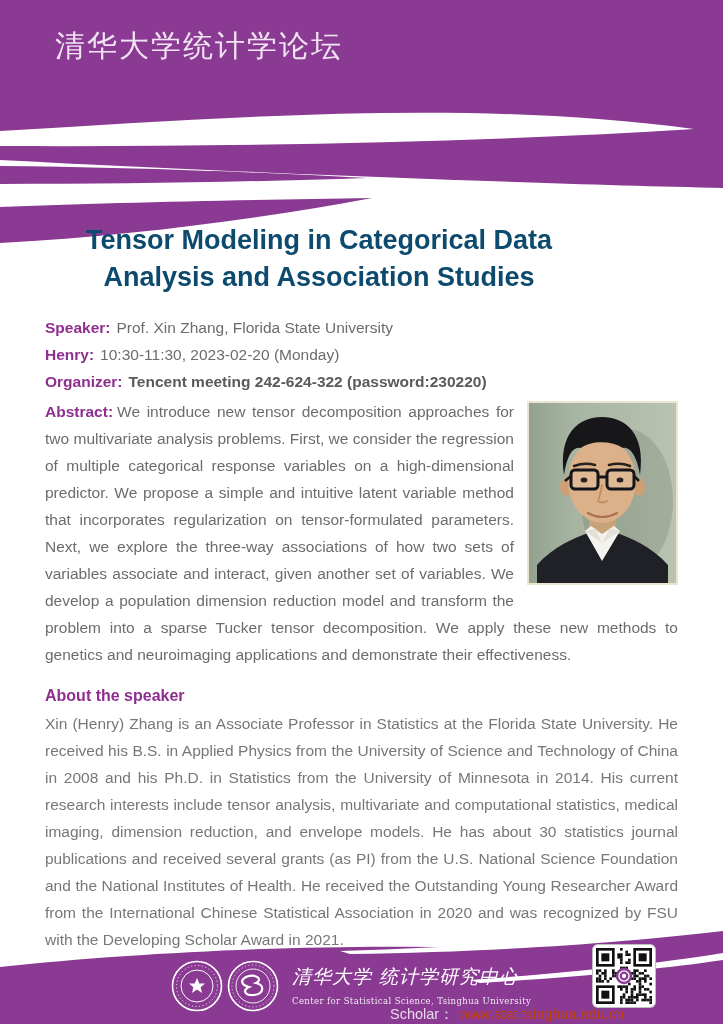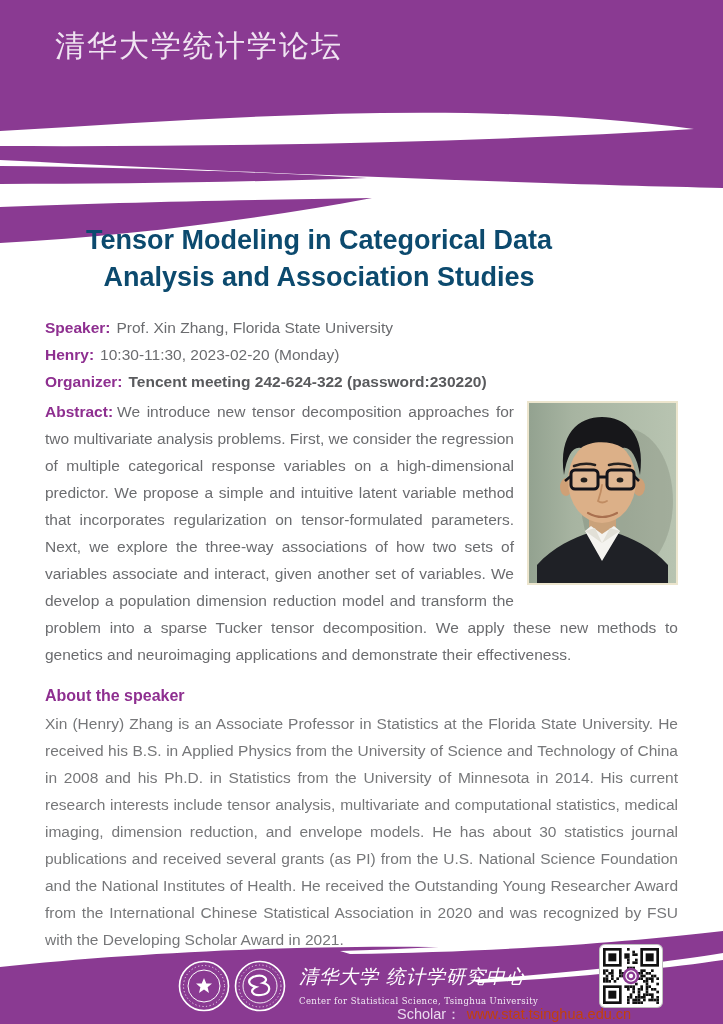--- a/index.html
+++ b/index.html
@@ -23,21 +23,21 @@
   .abstract{margin-top:3px;font-size:15.5px;line-height:27px;color:#6b6c6f;text-align:justify;}
   .abstract-label{color:#8e2f90;font-weight:bold;margin-right:4px;}
   .photo-frame{
     float:right;width:147px;height:180px;margin:3px 0 8px 13px;
     border:2px solid #ece5cd;background:#a7b4a1;
   }
   .photo-frame svg{display:block;}
   .about-heading{color:#8e2f90;font-weight:bold;font-size:16px;line-height:28px;margin-top:14px;}
   .bio{font-size:15.5px;line-height:27px;color:#767779;text-align:justify;}
   .footer-banner{position:absolute;left:0;bottom:0;width:723px;height:104px;z-index:1;}
-  .footer-content{position:absolute;left:11px;top:920px;width:607px;height:104px;z-index:2;padding-left:28px;}
+  .footer-content{position:absolute;left:4px;top:920px;width:607px;height:104px;z-index:2;padding-left:28px;}
   .seal{position:absolute;width:52px;height:52px;top:40px;}
   .seal-1{left:167px;}
   .seal-2{left:223px;}
   .center-block{position:absolute;left:288px;top:44px;color:#ffffff;}
   .center-zh{font-family:"DejaVu Serif","Liberation Serif",serif;font-style:italic;font-size:19px;letter-spacing:1px;line-height:24px;white-space:nowrap;}
   .center-en{font-family:"DejaVu Serif","Liberation Serif",serif;font-size:8.5px;letter-spacing:0.4px;margin-top:8px;color:#f2eaf4;white-space:nowrap;}
   .website-line{position:absolute;left:386px;top:85px;font-size:14.5px;font-weight:300;color:#ead9ee;}
   .website-line .url{margin-left:6px;color:#c2410c;}
   .qr-box{
     position:absolute;left:588px;top:24px;width:56px;height:56px;

